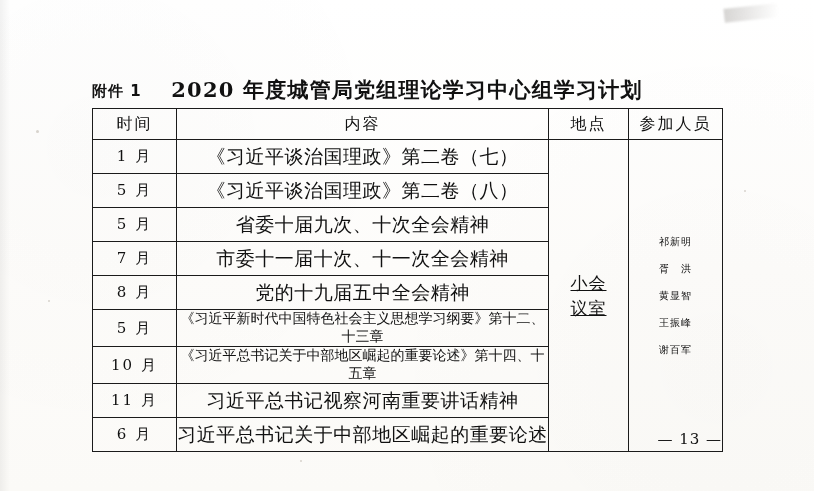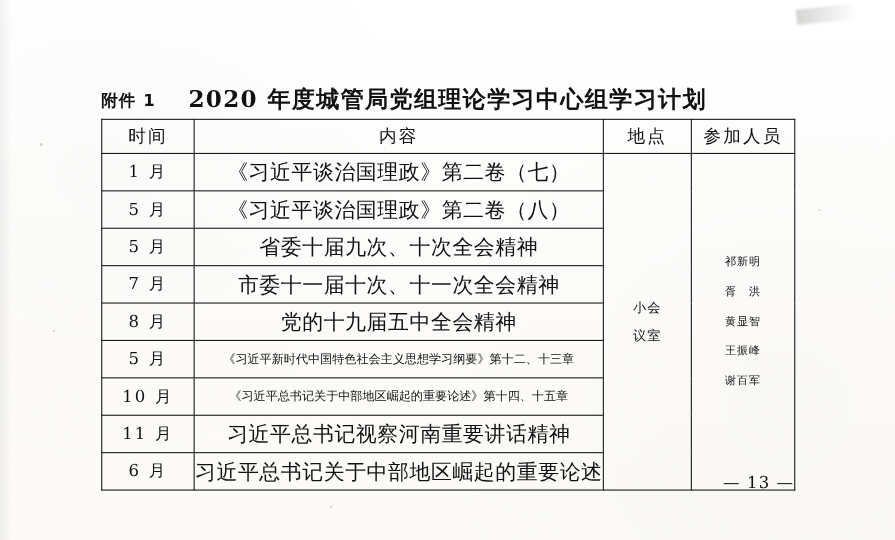--- a/index.html
+++ b/index.html
@@ -88,27 +88,28 @@
   }
   .cell-time {
     font-size: 15px;
     letter-spacing: 2px;
   }
   .cell-content {
     font-size: 19px;
     letter-spacing: 0.5px;
   }
   .cell-content.small {
-    font-size: 11px;
+    font-size: 14px;
     letter-spacing: 0;
   }
   .cell-place {
-    font-size: 12px;
+    font-size: 17px;
     line-height: 25px;
     letter-spacing: 1px;
+    text-decoration: underline;
   }
   .cell-people {
     font-size: 10px;
     line-height: 27px;
     letter-spacing: 1px;
   }
   .page-number {
     position: absolute;
     right: 92px;
     top: 430px;

